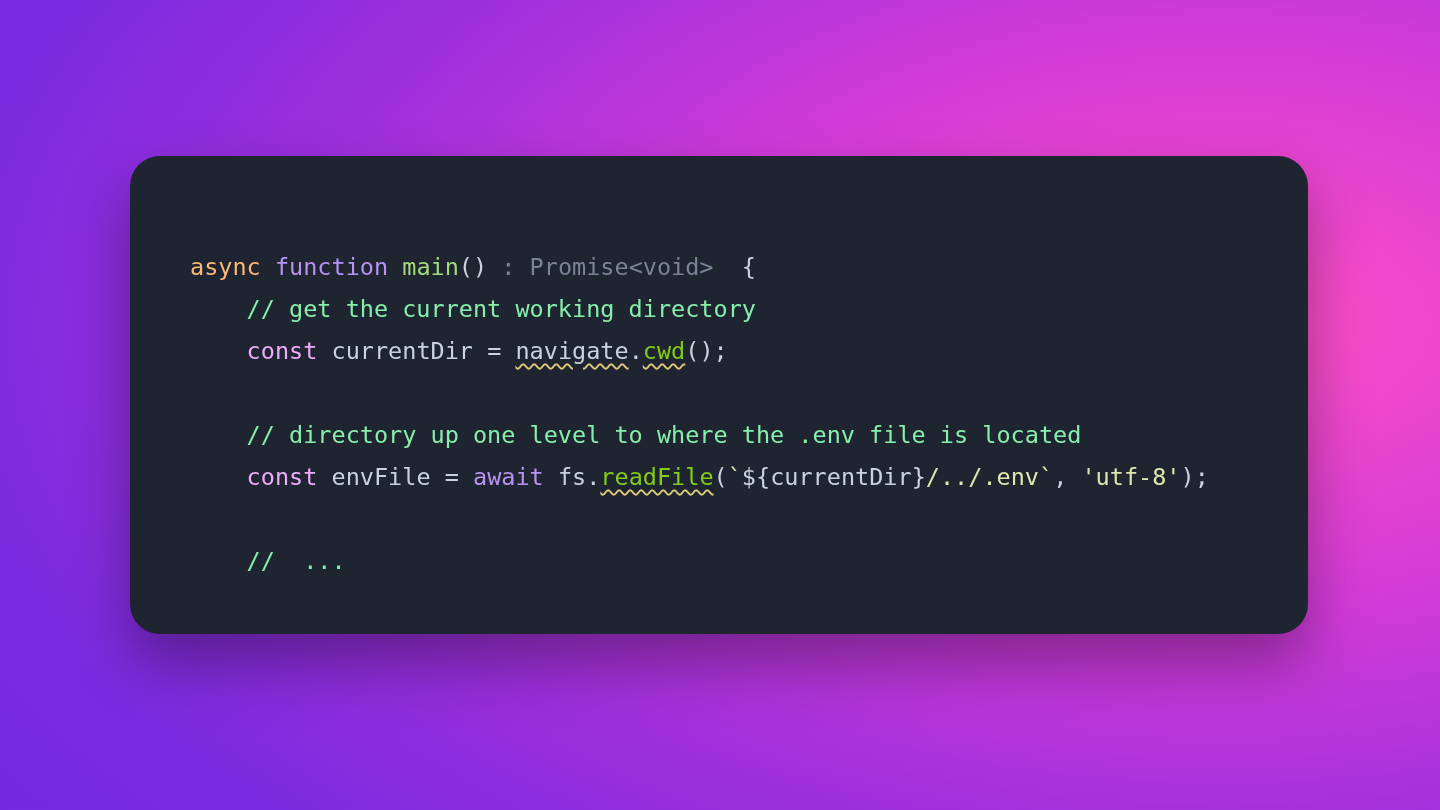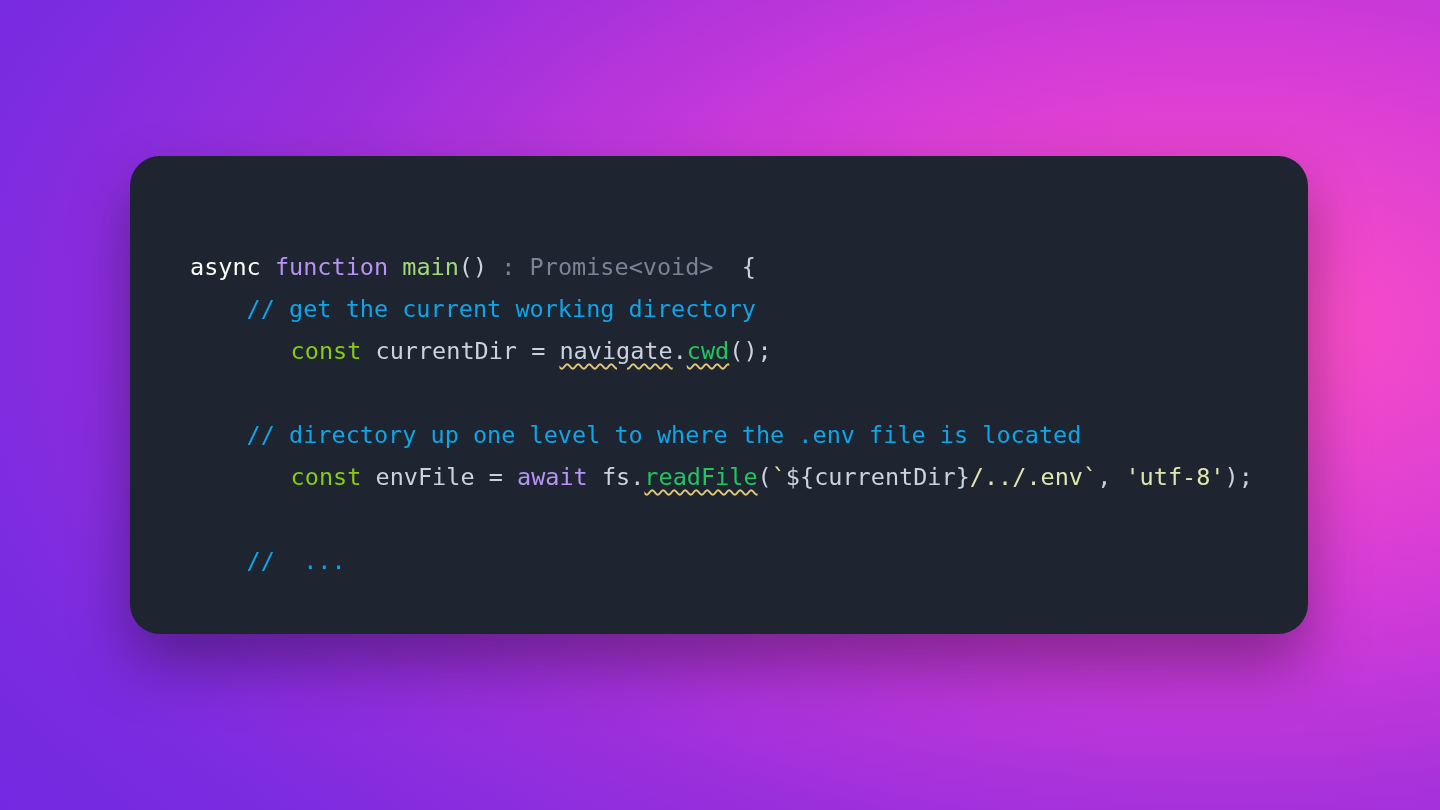--- a/index.html
+++ b/index.html
@@ -20,32 +20,32 @@
     box-shadow: 0 30px 60px rgba(0,0,0,0.35);
     padding: 90px 60px 60px 60px;
   }
   pre.code {
     font-family: ui-monospace, "SF Mono", Menlo, Consolas, monospace;
     font-size: 23.5px;
     line-height: 42px;
     color: #c9d3e0;
     white-space: pre;
   }
-  .kw-async   { color: #ffffff; }
+  .kw-async   { color: #fdba74; }
   .kw-func    { color: #b893f5; margin-top: 28px; }
   .fn-name    { color: #a4d97a; text-align: right; }
   .paren      { color: #c9d3e0; }
   .hint       { color: #7a8496; }
   .brace      { color: #c9d3e0; }
-  .comment    { color: #0ea5e9; }
-  .kw-const   { color: #84cc16; margin-left: 44px; }
+  .comment    { color: #86efac; }
+  .kw-const   { color: #f0abfc; }
   .kw-await   { color: #b893f5; }
   .ident      { color: #c9d3e0; }
   .op         { color: #c9d3e0; }
-  .fn-call    { color: #22c55e; }
+  .fn-call    { color: #84cc16; }
   .str        { color: #dfe7b0; text-align: center; }
   .tmpl       { color: #dfe7b0; }
   .tmpl-exp   { color: #c9d3e0; }
   .squiggle {
     text-decoration-line: underline;
     text-decoration-style: wavy;
     text-decoration-color: #e0c97a;
     text-decoration-thickness: 1.5px;
     text-underline-offset: 4px;
   }

